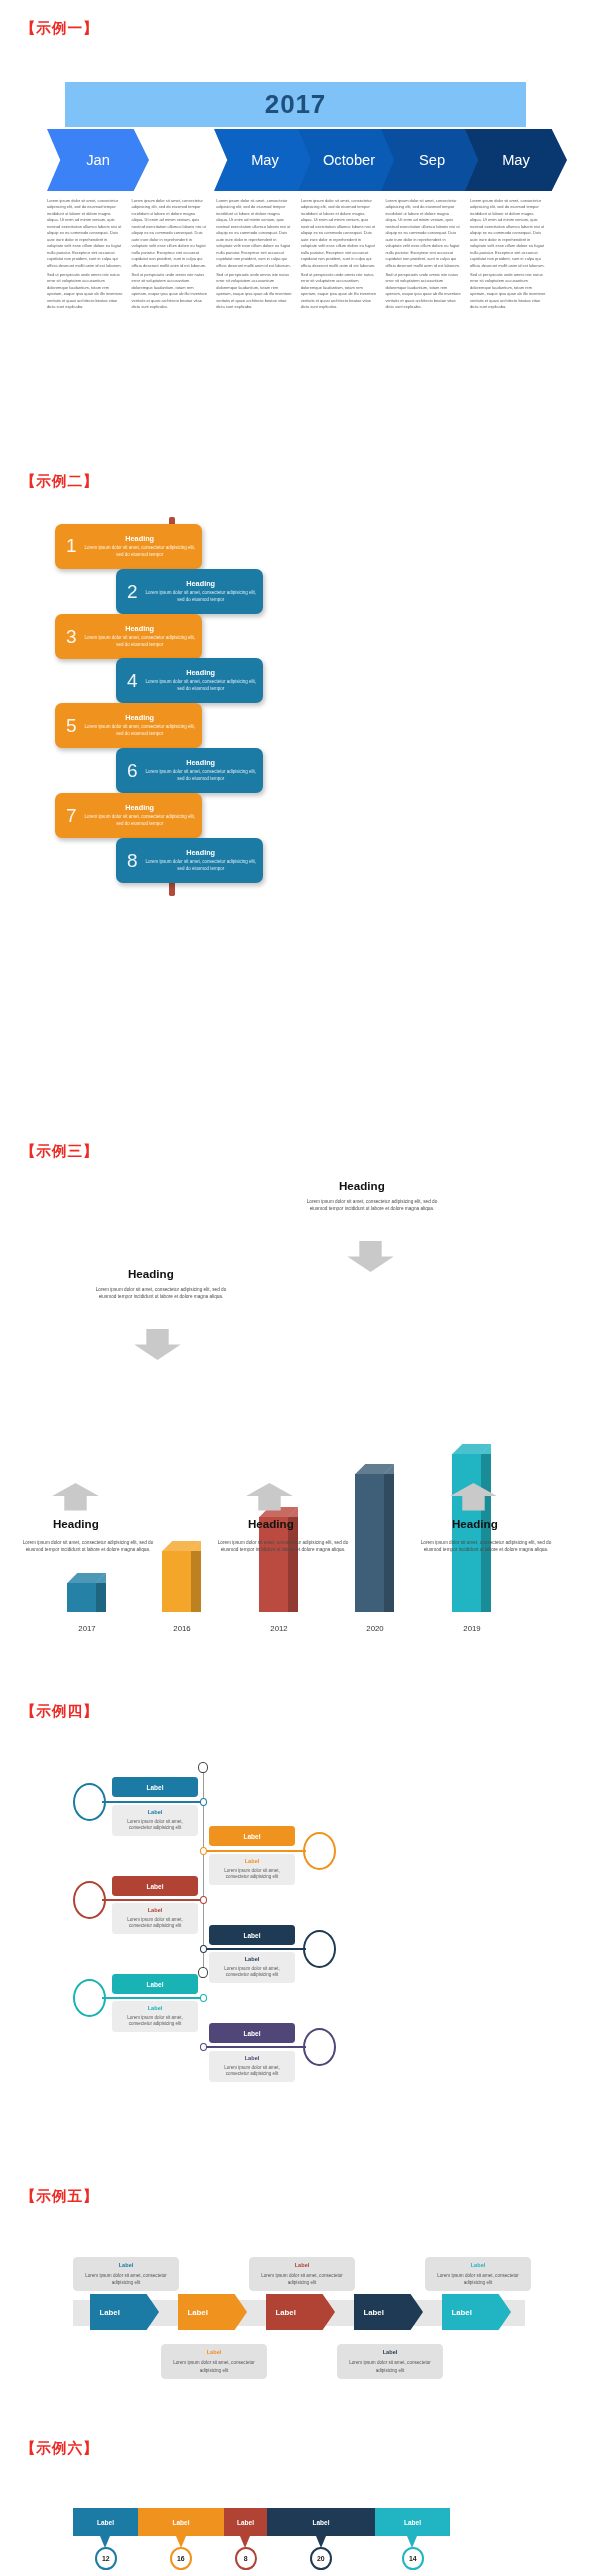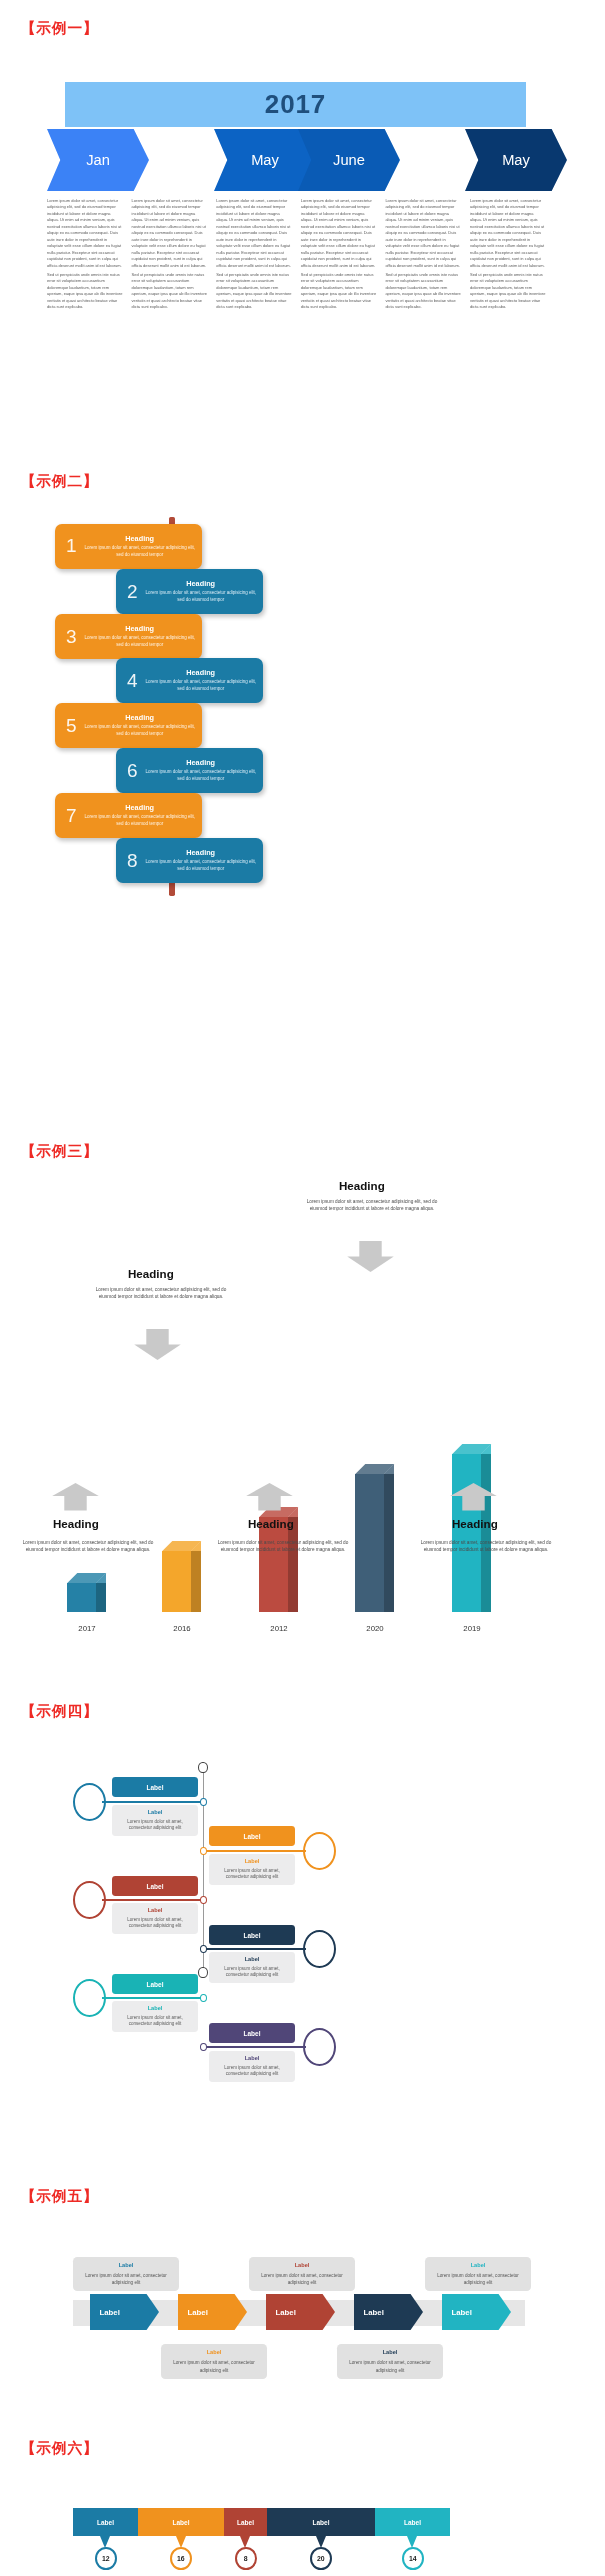--- a/index.html
+++ b/index.html
@@ -134,21 +134,24 @@
     <span>2017</span>
   </div>
   <div class="chev-row">
     <div class="chev" style="left: 0px; background: #3b82f6; justify-content: center;">
         <span>Jan</span>
       </div>
     <div class="chev" style="left: 167px; background: rgb(12, 99, 196);">
         <span>May</span>
       </div>
     <div class="chev" style="left: 251px; background: rgb(10, 91, 181);">
-        <span>June</span>
+        <span>October</span>
+      </div>
+    <div class="chev" style="left: 334px; background: rgb(10, 79, 159);">
+        <span>Sep</span>
       </div>
     <div class="chev" style="left: 418px; background: rgb(8, 56, 111);">
         <span>May</span>
       </div>
   </div>
   <div class="cols">
     <div class="col">
         <p>Lorem ipsum dolor sit amet, consectetur adipisicing elit, sed do eiusmod tempor incididunt ut labore et dolore magna aliqua. Ut enim ad minim veniam, quis nostrud exercitation ullamco laboris nisi ut aliquip ex ea commodo consequat. Duis aute irure dolor in reprehenderit in voluptate velit esse cillum dolore eu fugiat nulla pariatur. Excepteur sint occaecat cupidatat non proident, sunt in culpa qui officia deserunt mollit anim id est laborum.</p>
         <p>Sed ut perspiciatis unde omnis iste natus error sit voluptatem accusantium doloremque laudantium, totam rem aperiam, eaque ipsa quae ab illo inventore veritatis et quasi architecto beatae vitae dicta sunt explicabo.</p>
       </div>

